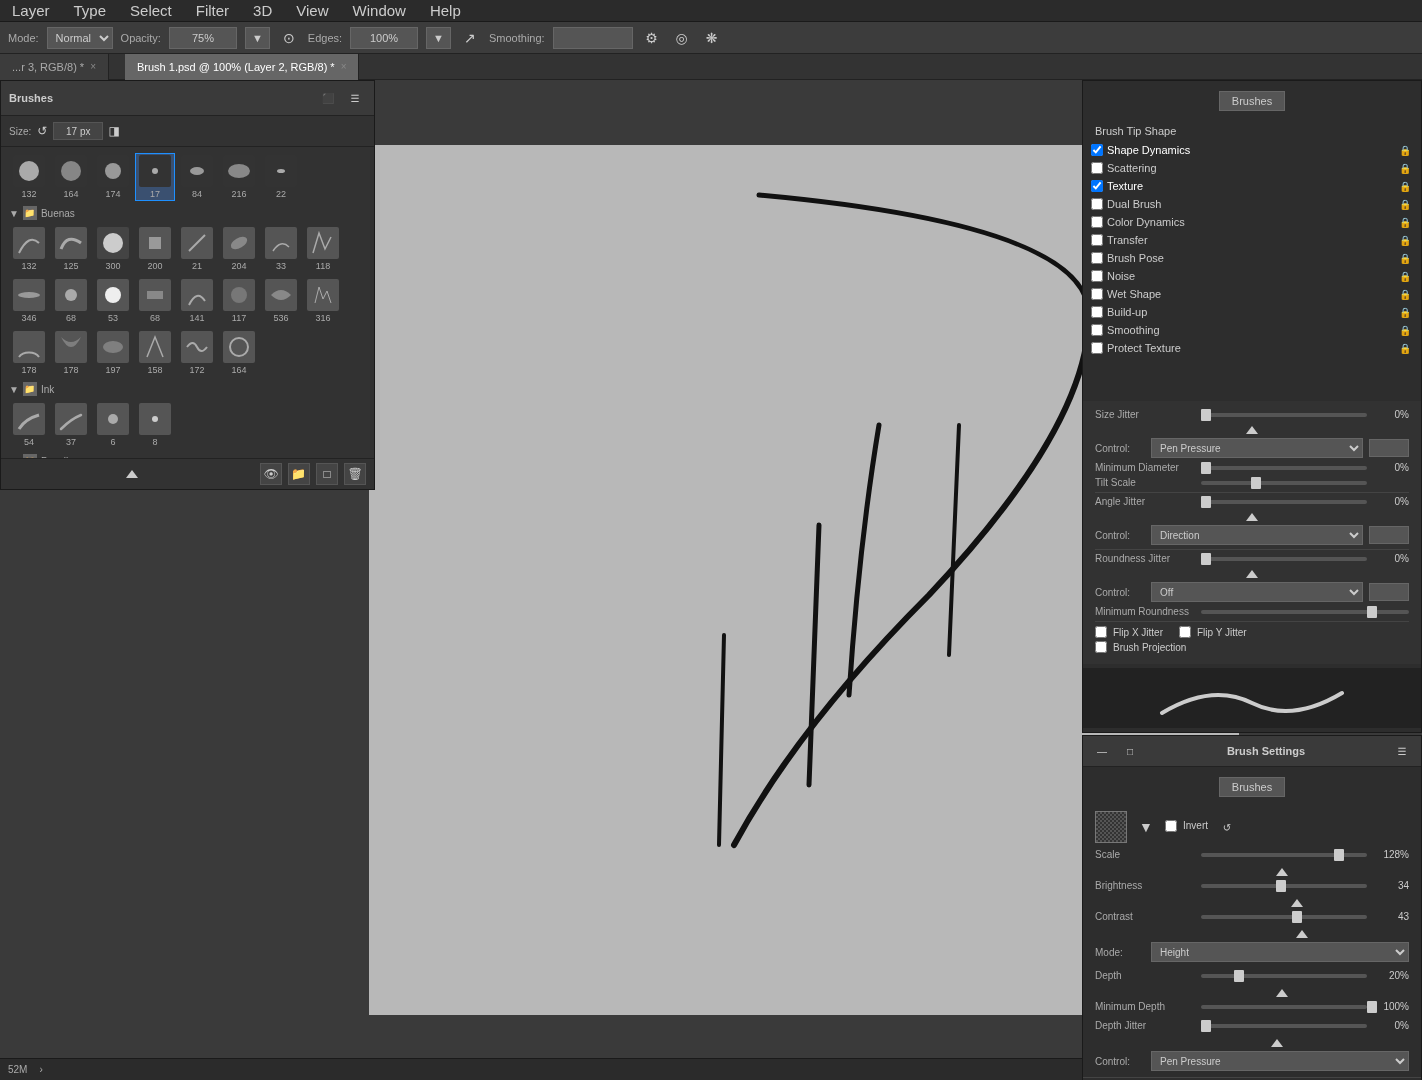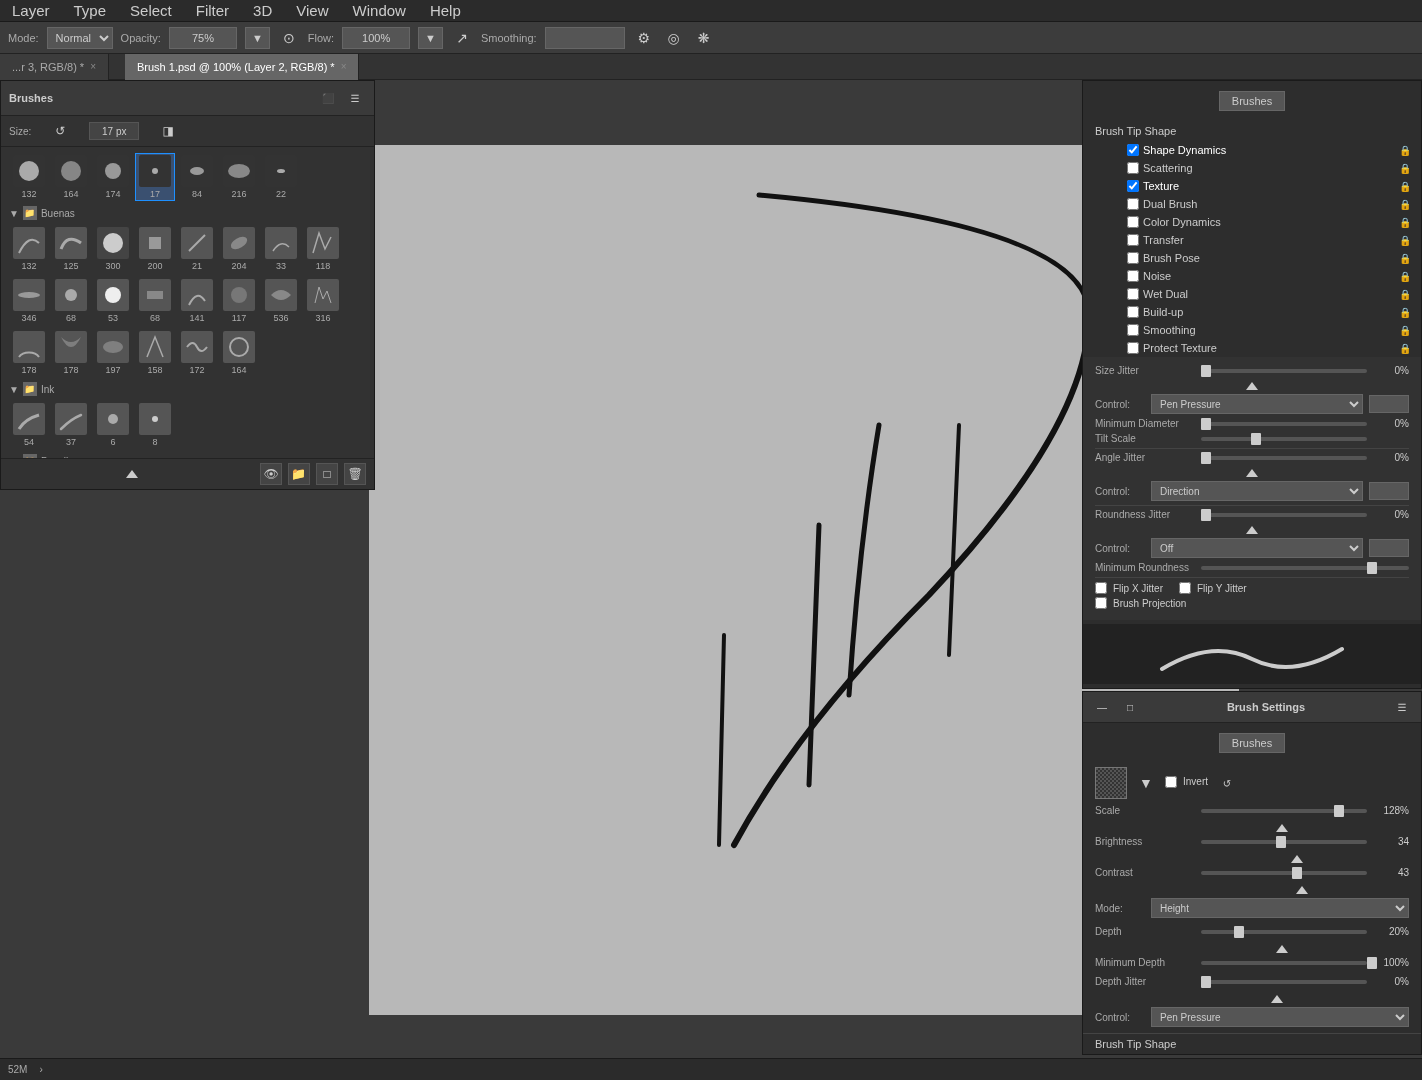--- a/index.html
+++ b/index.html
@@ -126,21 +126,21 @@
       padding: 6px 8px;
       display: flex;
       align-items: center;
       justify-content: space-between;
       border-bottom: 1px solid #222;
     }
     .brushes-title { color: #ccc; font-size: 11px; font-weight: bold; }
     .brushes-controls {
       display: flex;
       align-items: center;
-      gap: 18px;
+      gap: 0;
       padding: 4px 8px;
       border-bottom: 1px solid #222;
     }
     .size-label { color: #aaa; font-size: 10px; }
     .size-input {
       background: #444;
       color: #ccc;
       border: 1px solid #555;
       width: 50px;
       height: 18px;
@@ -258,21 +258,20 @@
       color: #ccc;
       font-size: 11px;
       cursor: pointer;
     }
 
     .brush-option-row {
       display: flex;
       align-items: center;
       padding: 2px 8px;
       gap: 4px;
-      margin-left: 36px;
     }
     .brush-option-row input[type="checkbox"] {
       width: 12px;
       height: 12px;
       cursor: pointer;
     }
     .brush-option-label {
       flex: 1;
       font-size: 11px;
       color: #ccc;
@@ -284,20 +283,21 @@
       height: 14px;
       display: flex;
       align-items: center;
       justify-content: center;
       font-size: 10px;
       color: #888;
       cursor: pointer;
     }
     .settings-content {
       padding: 6px 12px;
+      margin-top: 44px;
     }
     .setting-row {
       display: flex;
       align-items: center;
       margin-bottom: 4px;
       gap: 6px;
     }
     .setting-label {
       color: #aaa;
       font-size: 10px;
@@ -452,21 +452,21 @@
 
 <div class="options-bar">
   <span class="options-label">Mode:</span>
   <select class="options-select">
     <option>Normal</option>
   </select>
   <span class="options-label">Opacity:</span>
   <input class="options-input" type="text" value="75%" style="">
   <button class="options-btn">▼</button>
   <button class="icon-btn" title="Pressure">⊙</button>
-  <span class="options-label">Flow:</span>
+  <span class="options-label">Edges:</span>
   <input class="options-input" type="text" value="100%" style="">
   <button class="options-btn">▼</button>
   <button class="icon-btn">↗</button>
   <span class="options-label">Smoothing:</span>
   <input class="options-input" type="text" style="width: 80px;">
   <button class="icon-btn">⚙</button>
   <button class="icon-btn">◎</button>
   <button class="icon-btn">❋</button>
 </div>
 
@@ -869,21 +869,21 @@
         <span class="brush-option-label">Brush Pose</span>
         <span class="lock-icon">🔒</span>
       </div>
       <div class="brush-option-row">
         <input type="checkbox" style="">
         <span class="brush-option-label">Noise</span>
         <span class="lock-icon">🔒</span>
       </div>
       <div class="brush-option-row">
         <input type="checkbox" style="">
-        <span class="brush-option-label">Wet Dual</span>
+        <span class="brush-option-label">Wet Shape</span>
         <span class="lock-icon">🔒</span>
       </div>
       <div class="brush-option-row">
         <input type="checkbox" style="">
         <span class="brush-option-label">Build-up</span>
         <span class="lock-icon">🔒</span>
       </div>
       <div class="brush-option-row">
         <input type="checkbox" style="">
         <span class="brush-option-label">Smoothing</span>

